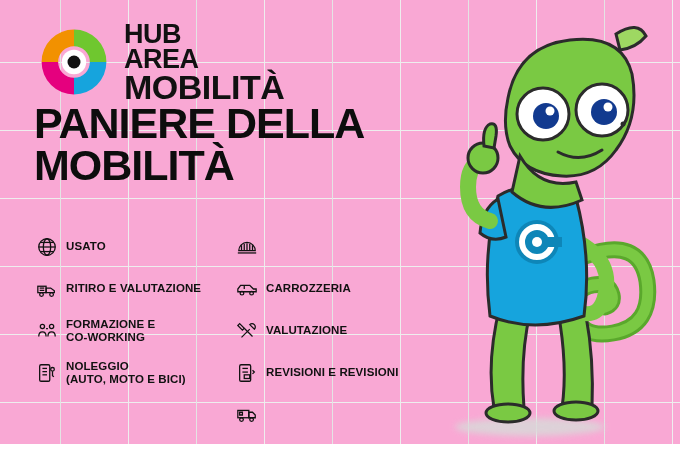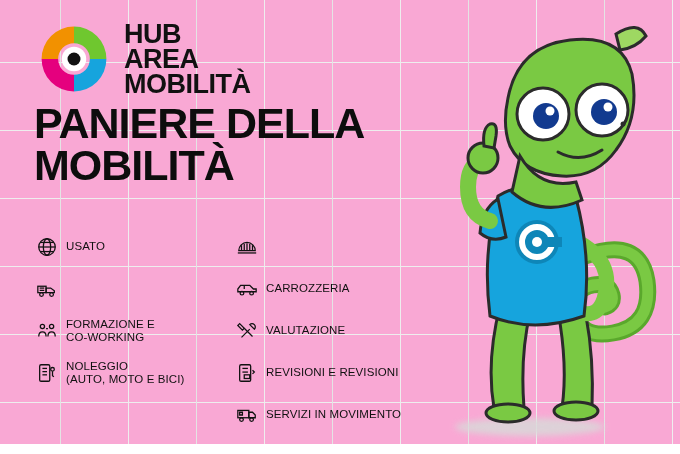--- a/index.html
+++ b/index.html
@@ -38,21 +38,21 @@
   }
   .logo-mark { width: 72px; height: 72px; display: block; }
   .logo-words {
     font-weight: bold;
     line-height: 0.92;
     letter-spacing: -0.5px;
     color: #111111;
   }
   .logo-words div:nth-child(1) { font-size: 27px; }
   .logo-words div:nth-child(2) { font-size: 27px; }
-  .logo-words div:nth-child(3) { font-size: 27px; }
+  .logo-words div:nth-child(3) { font-size: 34px; }
 
   
   .headline {
     position: absolute; left: 34px; top: 102px;
     font-size: 43px;
     font-weight: bold;
     color: #0d0d0d;
     line-height: 0.98;
     letter-spacing: -1px;
     max-width: 380px;
@@ -74,21 +74,21 @@
     gap: 8px;
     height: 42px;
   }
   .svc-icon {
     width: 22px; height: 22px;
     flex: 0 0 22px;
     display: flex; align-items: center; justify-content: center;
   }
   .svc-label {
     font-size: 11.5px;
-    font-weight: normal;
+    font-weight: bold;
     color: #111111;
     letter-spacing: 0.1px;
     line-height: 1.15;
     white-space: pre-line;
   }
 
   
   .mascot {
     position: absolute;
     right: 10px; top: 6px;
@@ -153,20 +153,21 @@
         <span class="svc-icon">
           <svg viewBox="0 0 24 24" width="22" height="22" fill="none" stroke="#111" stroke-width="1.4">
             <rect x="2" y="9" width="9" height="7"></rect>
               <path d="M11 11h5l4 3v2h-9z"></path>
             <circle cx="6" cy="18" r="2"></circle>
               <circle cx="17" cy="18" r="2"></circle>
             <line x1="4" y1="11" x2="9" y2="11"></line>
               <line x1="4" y1="13.5" x2="9" y2="13.5"></line>
           </svg>
         </span>
+        <span class="svc-label">RITIRO E VALUTAZIONE</span>
       </div>
 
 
       <div class="svc">
         <span class="svc-icon">
           <svg viewBox="0 0 24 24" width="22" height="22" fill="none" stroke="#111" stroke-width="1.4">
             <circle cx="7" cy="7" r="2.3"></circle>
               <circle cx="17" cy="7" r="2.3"></circle>
             <path d="M3 18c0-3 1.8-5 4-5s4 2 4 5"></path>
             <path d="M13 18c0-3 1.8-5 4-5s4 2 4 5"></path>
@@ -249,21 +250,20 @@
       <div class="svc">
         <span class="svc-icon">
           <svg viewBox="0 0 24 24" width="22" height="22" fill="none" stroke="#111" stroke-width="1.4">
             <rect x="2" y="7" width="12" height="8"></rect>
               <path d="M14 9h4l3 3v3h-7z"></path>
             <circle cx="6" cy="17" r="2"></circle>
               <circle cx="17" cy="17" r="2"></circle>
             <path d="M4 9h3v3H4z"></path>
           </svg>
         </span>
-        <span class="svc-label">SERVIZI IN MOVIMENTO</span>
       </div>
     </div>
   </div>
 
   <div class="shadow"></div>
   <div class="mascot">
     <svg viewBox="0 0 290 440" width="290" height="440" xmlns="http://www.w3.org/2000/svg">
 
       <path d="M205 250 q55 -20 62 25 q6 45 -34 52 q-34 6 -38 -22 q-3 -22 18 -26 q16 -3 19 10 q2 9 -7 12" fill="none" stroke="#5aa82c" stroke-width="17" stroke-linecap="round"></path>
       <path d="M205 250 q55 -20 62 25 q6 45 -34 52 q-34 6 -38 -22 q-3 -22 18 -26 q16 -3 19 10 q2 9 -7 12" fill="none" stroke="#7ac943" stroke-width="11" stroke-linecap="round"></path>

